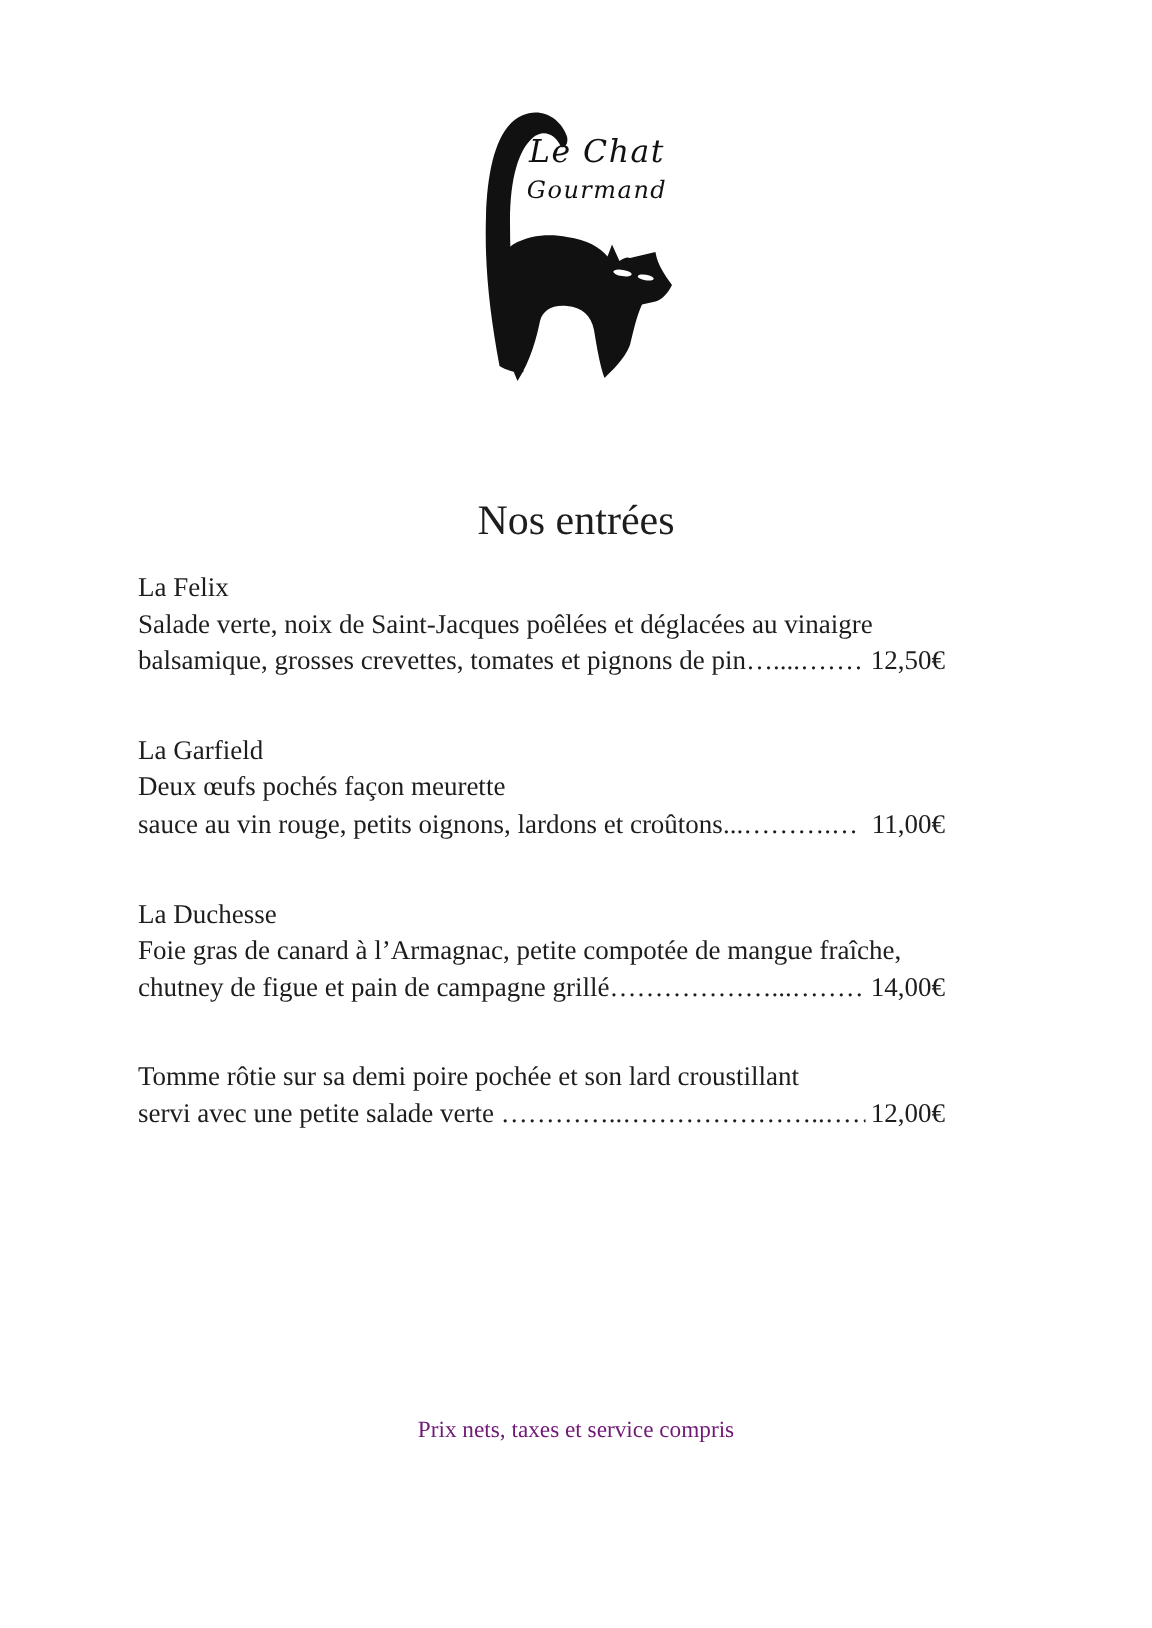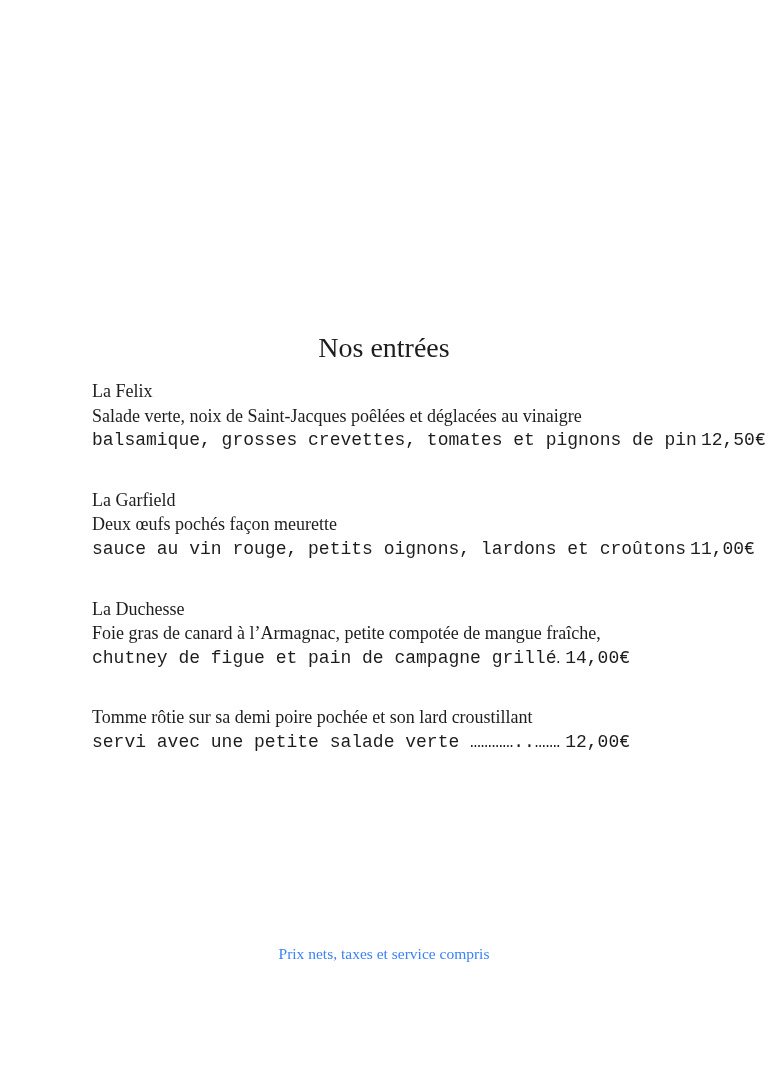--- a/index.html
+++ b/index.html
@@ -82,21 +82,20 @@
   }
   .item-name {
     white-space: nowrap;
   }
   .item-line {
     white-space: nowrap;
   }
   .item-line-last {
     display: flex;
     align-items: flex-end;
-    font-family: Liberation Mono, monospace;
   }
   .item-line-last .txt {
     white-space: pre;
     flex: 0 0 auto;
   }
   .item-line-last .dots {
     flex: 1 1 auto;
     overflow: hidden;
     white-space: nowrap;
   }
@@ -107,28 +106,67 @@
   }
 
   
   .footer-note {
     position: absolute;
     top: 945px;
     left: 0;
     width: 100%;
     text-align: center;
     font-size: 15.5px;
-    color: #3b82f6;
+    color: #701a75;
   }
 </style>
 </head>
 <body>
 
 <div class="page">
 
+  <div class="logo">
+    <svg viewBox="0 0 136 186" aria-hidden="true">
+
+      <path fill="#111111" d="M17,172
+        C10,134 7,104 8,72
+        C9,38 16,12 32,5
+        C45,-1 58,7 62,19
+        C63,23 61,27 58,26
+        C54,17 46,14 39,20
+        C30,28 24,46 24,76
+        C24,112 27,148 33,176
+        C28,177 22,175 17,172 Z"></path>
+
+      <path fill="#111111" d="M29,182
+        C22,166 18,146 16,124
+        C15,108 18,96 26,91
+        C38,84 52,84 62,86
+        C76,88 84,93 89,99
+        L92,91 L97,102
+        C100,100 102,99 104,100
+        L121,96
+        C122,103 126,110 132,118
+        C129,124 125,128 121,129
+        L112,131
+        C108,140 106,150 104,158
+        C100,168 92,175 87,180
+        C84,172 82,160 80,148
+        C78,138 72,133 62,132
+        C52,131 46,135 44,142
+        C42,152 38,168 29,182 Z"></path>
+
+      <ellipse cx="99" cy="110" rx="6.2" ry="2.1" transform="rotate(9 99 110)" fill="#ffffff"></ellipse>
+      <ellipse cx="114.5" cy="113" rx="5.4" ry="1.9" transform="rotate(9 114.5 113)" fill="#ffffff"></ellipse>
+    </svg>
+    <div class="logo-text">
+      <div class="logo-title">Le Chat</div>
+      <div class="logo-subtitle">Gourmand</div>
+    </div>
+  </div>
 
   <h1 class="section-title">Nos entrées</h1>
 
   <div class="menu">
 
     <div class="item">
       <div class="item-name">La Felix</div>
       <div class="item-line">Salade verte, noix de Saint-Jacques poêlées et déglacées au vinaigre</div>
       <div class="item-line item-line-last">
         <span class="txt">balsamique, grosses crevettes, tomates et pignons de pin</span>

